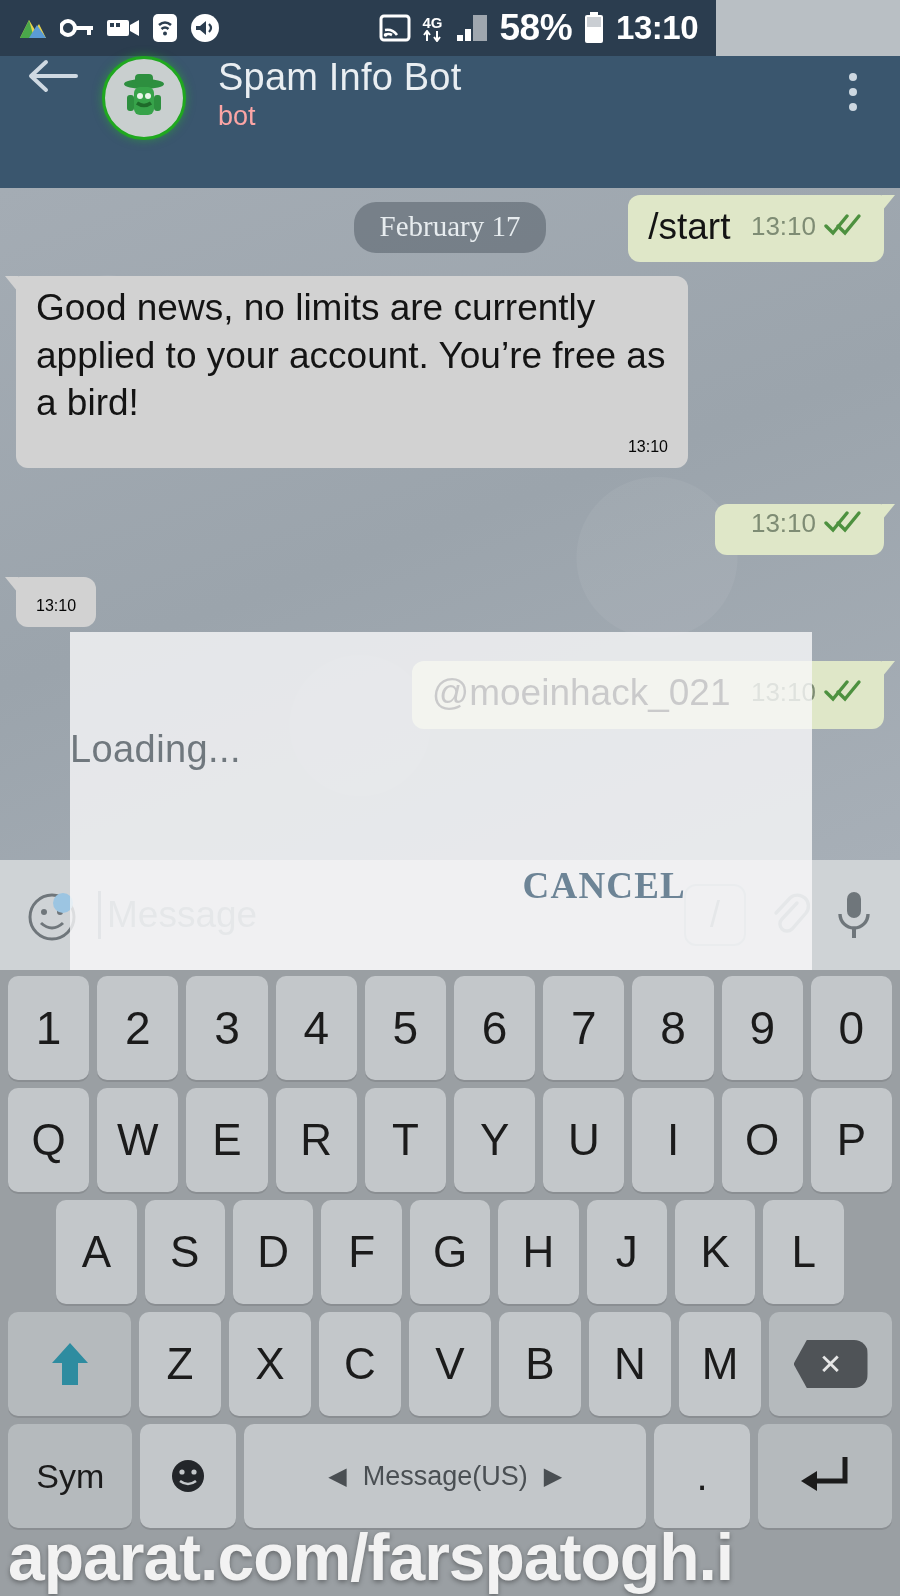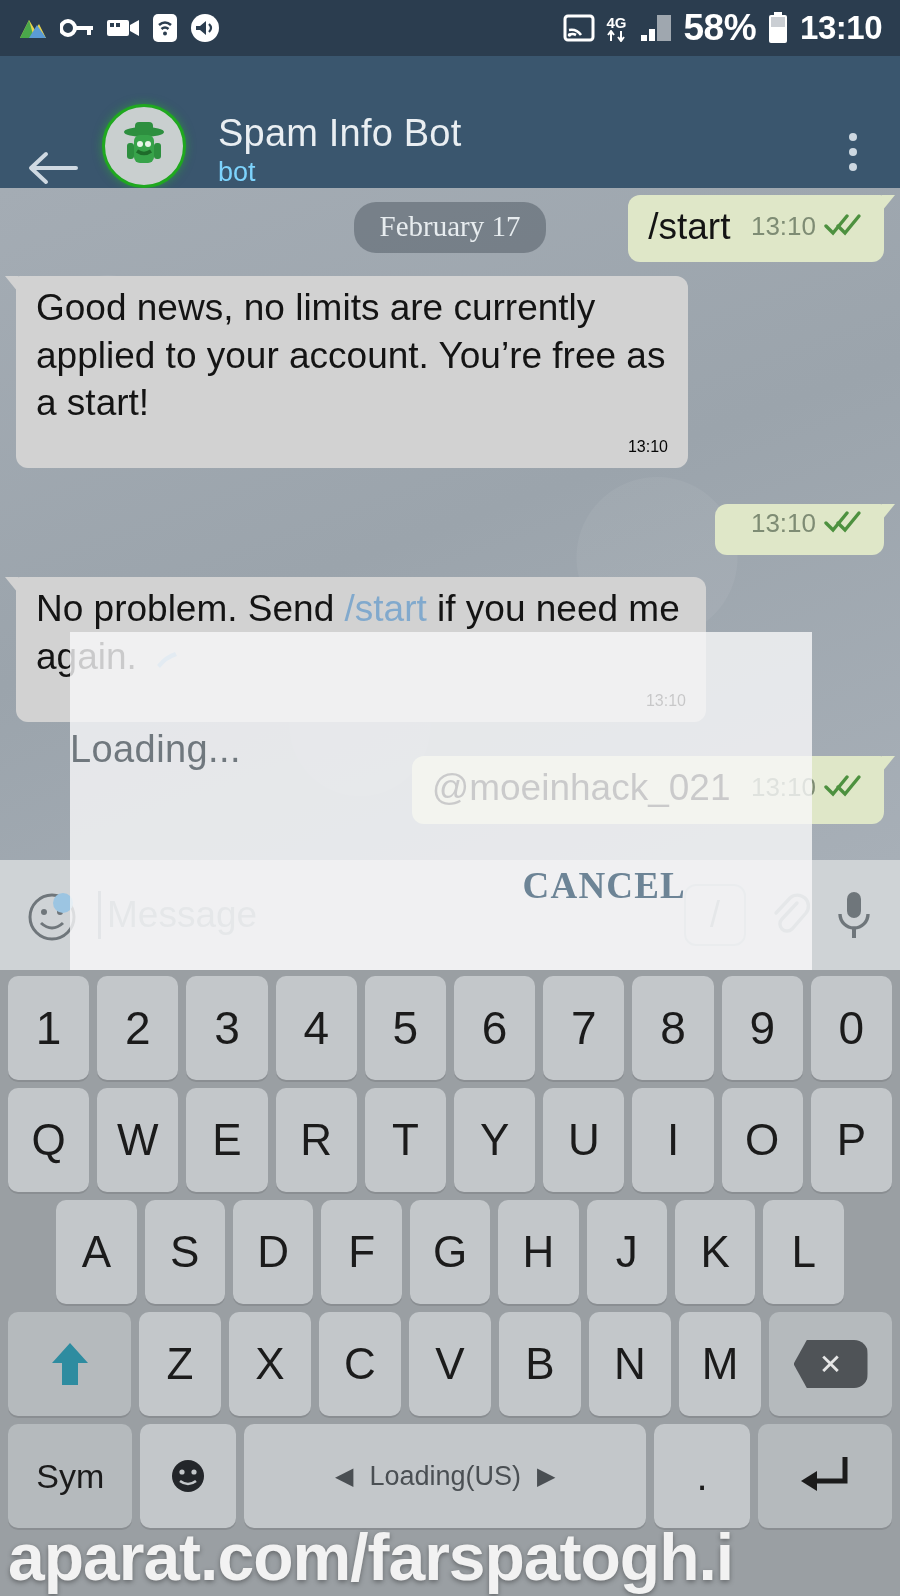--- a/index.html
+++ b/index.html
@@ -5,48 +5,48 @@
   * { box-sizing: border-box; margin: 0; padding: 0; }
   html, body {
     width: 900px; height: 1596px;
     font-family: "Liberation Sans", sans-serif;
     overflow: hidden; background: #b9bfc4;
   }
   #screen { position: relative; width: 900px; height: 1596px; overflow: hidden; }
 
   
   .statusbar {
-    position: absolute; top: 0; left: 0; width: 900px; height: 56px;
+    position: absolute; top: 0; left: 0; width: 716px; height: 56px;
     background: #2b3d4f; color: #ffffff;
     display: flex; align-items: center; padding: 0 18px;
   }
   .sb-left { display: flex; align-items: center; gap: 12px; }
   .sb-right { margin-left: auto; display: flex; align-items: center; gap: 11px; }
   .sb-ico { display: inline-flex; align-items: center; justify-content: center; }
   .sb-text { font-size: 37px; font-weight: bold; letter-spacing: -0.5px; }
   .sb-clock { font-size: 33px; font-weight: bold; letter-spacing: -0.5px; }
   .net-label { font-size: 15px; font-weight: bold; line-height: 1; }
 
   
   .chat-header {
     position: absolute; top: 56px; left: 0; width: 900px; height: 132px;
     background: #3a566e;
-    display: flex; align-items: flex-end; padding: 0 22px;
+    display: flex; align-items: flex-start; padding: 0 22px;
   }
   .back-btn { width: 62px; display: flex; align-items: center; justify-content: center;
               flex: none; cursor: pointer; }
   .avatar {
     width: 84px; height: 84px; border-radius: 50%;
     background: #c9cfcf; border: 3px solid #1fa81f;
     display: flex; align-items: center; justify-content: center;
     flex: none; margin-left: 18px; box-shadow: 0 0 10px rgba(40,190,40,.5);
   }
   .header-titles { margin-left: 32px; display: flex; flex-direction: column; justify-content: center; }
   .chat-title { font-size: 38px; color: #e9eef2; line-height: 1.12; letter-spacing: .2px; }
-  .chat-sub { font-size: 27px; color: #7dd3fc; line-height: 1.15; margin-top: 2px; }
+  .chat-sub { font-size: 27px; color: #fca5a5; line-height: 1.15; margin-top: 2px; }
   .kebab { margin-left: auto; width: 50px; height: 72px; display: flex; flex-direction: column;
            align-items: center; justify-content: center; gap: 7px; cursor: pointer; }
   .kebab i { width: 8px; height: 8px; border-radius: 50%; background: #cdd8e1; display: block; }
 
   
   .chat-area {
     position: absolute; top: 188px; left: 0; width: 900px; height: 672px;
     background: #9fa8b0;
     background-image:
       radial-gradient(circle at 12% 22%, rgba(255,255,255,.07) 0 60px, transparent 61px),
@@ -273,21 +273,21 @@
                 <path d="M14 14 L21 21 L35 4" stroke="#4a8f3c" stroke-width="3.4" fill="none" stroke-linecap="round"></path>
               </svg>
           </span>
         </span>
       </div>
     </div>
 
     <div class="row in">
       <div class="bubble in" style="max-width:672px;">
         <div class="tail-in"></div>
-        <div class="txt">Good news, no limits are currently applied to your account. You’re free as a start!</div>
+        <div class="txt">Good news, no limits are currently applied to your account. You’re free as a bird!</div>
         <div class="inline-meta">
           <span class="time">13:10</span>
         </div>
       </div>
     </div>
 
     <div class="row out" style="margin-top:36px;">
       <div class="bubble out">
         <div class="tail-out"></div>
         <span class="meta">
@@ -298,27 +298,20 @@
                 <path d="M14 14 L21 21 L35 4" stroke="#4a8f3c" stroke-width="3.4" fill="none" stroke-linecap="round"></path>
               </svg>
           </span>
         </span>
       </div>
     </div>
 
     <div class="row in" style="margin-top:22px;">
       <div class="bubble in" style="max-width:690px;">
         <div class="tail-in"></div>
-        <div class="txt">
-          <span>No problem. Send </span><span class="link">/start</span><span> if you need me again.</span><span style="margin-left:4px;">
-            <svg width="30" height="30" viewBox="0 0 30 30" style="vertical-align:-4px;">
-                <path d="M6 22 Q14 12 24 9 L26 13 Q16 16 9 25 Z" fill="#8fb8d8"></path>
-              </svg>
-          </span>
-        </div>
         <div class="inline-meta">
           <span class="time">13:10</span>
         </div>
       </div>
     </div>
 
     <div class="row out" style="margin-top:34px;">
       <div class="bubble out">
         <div class="tail-out"></div>
         <span class="txt">@moeinhack_021</span>
@@ -438,21 +431,21 @@
         <svg width="44" height="44" viewBox="0 0 44 44">
           <circle cx="22" cy="22" r="16" fill="#23262a"></circle>
           <circle cx="16" cy="18" r="2.6" fill="#c3c7ca"></circle>
             <circle cx="28" cy="18" r="2.6" fill="#c3c7ca"></circle>
           <path d="M14 27 Q22 33 30 27" stroke="#c3c7ca" stroke-width="2.6" fill="none"></path>
         </svg>
       </span>
       <span class="key space">
         <span class="space-label">
           <span class="arrow-s">◀</span>
-          <span>Loading(US)</span>
+          <span>Message(US)</span>
           <span class="arrow-s">▶</span>
         </span>
       </span>
       <span class="key period">.</span>
       <span class="key func enter">
         <svg width="56" height="50" viewBox="0 0 56 50">
           <path d="M48 6 L48 30 L14 30" stroke="#1b1b1b" stroke-width="5" fill="none"></path>
           <polygon points="20,20 20,40 4,30" fill="#1b1b1b"></polygon>
         </svg>
       </span>

